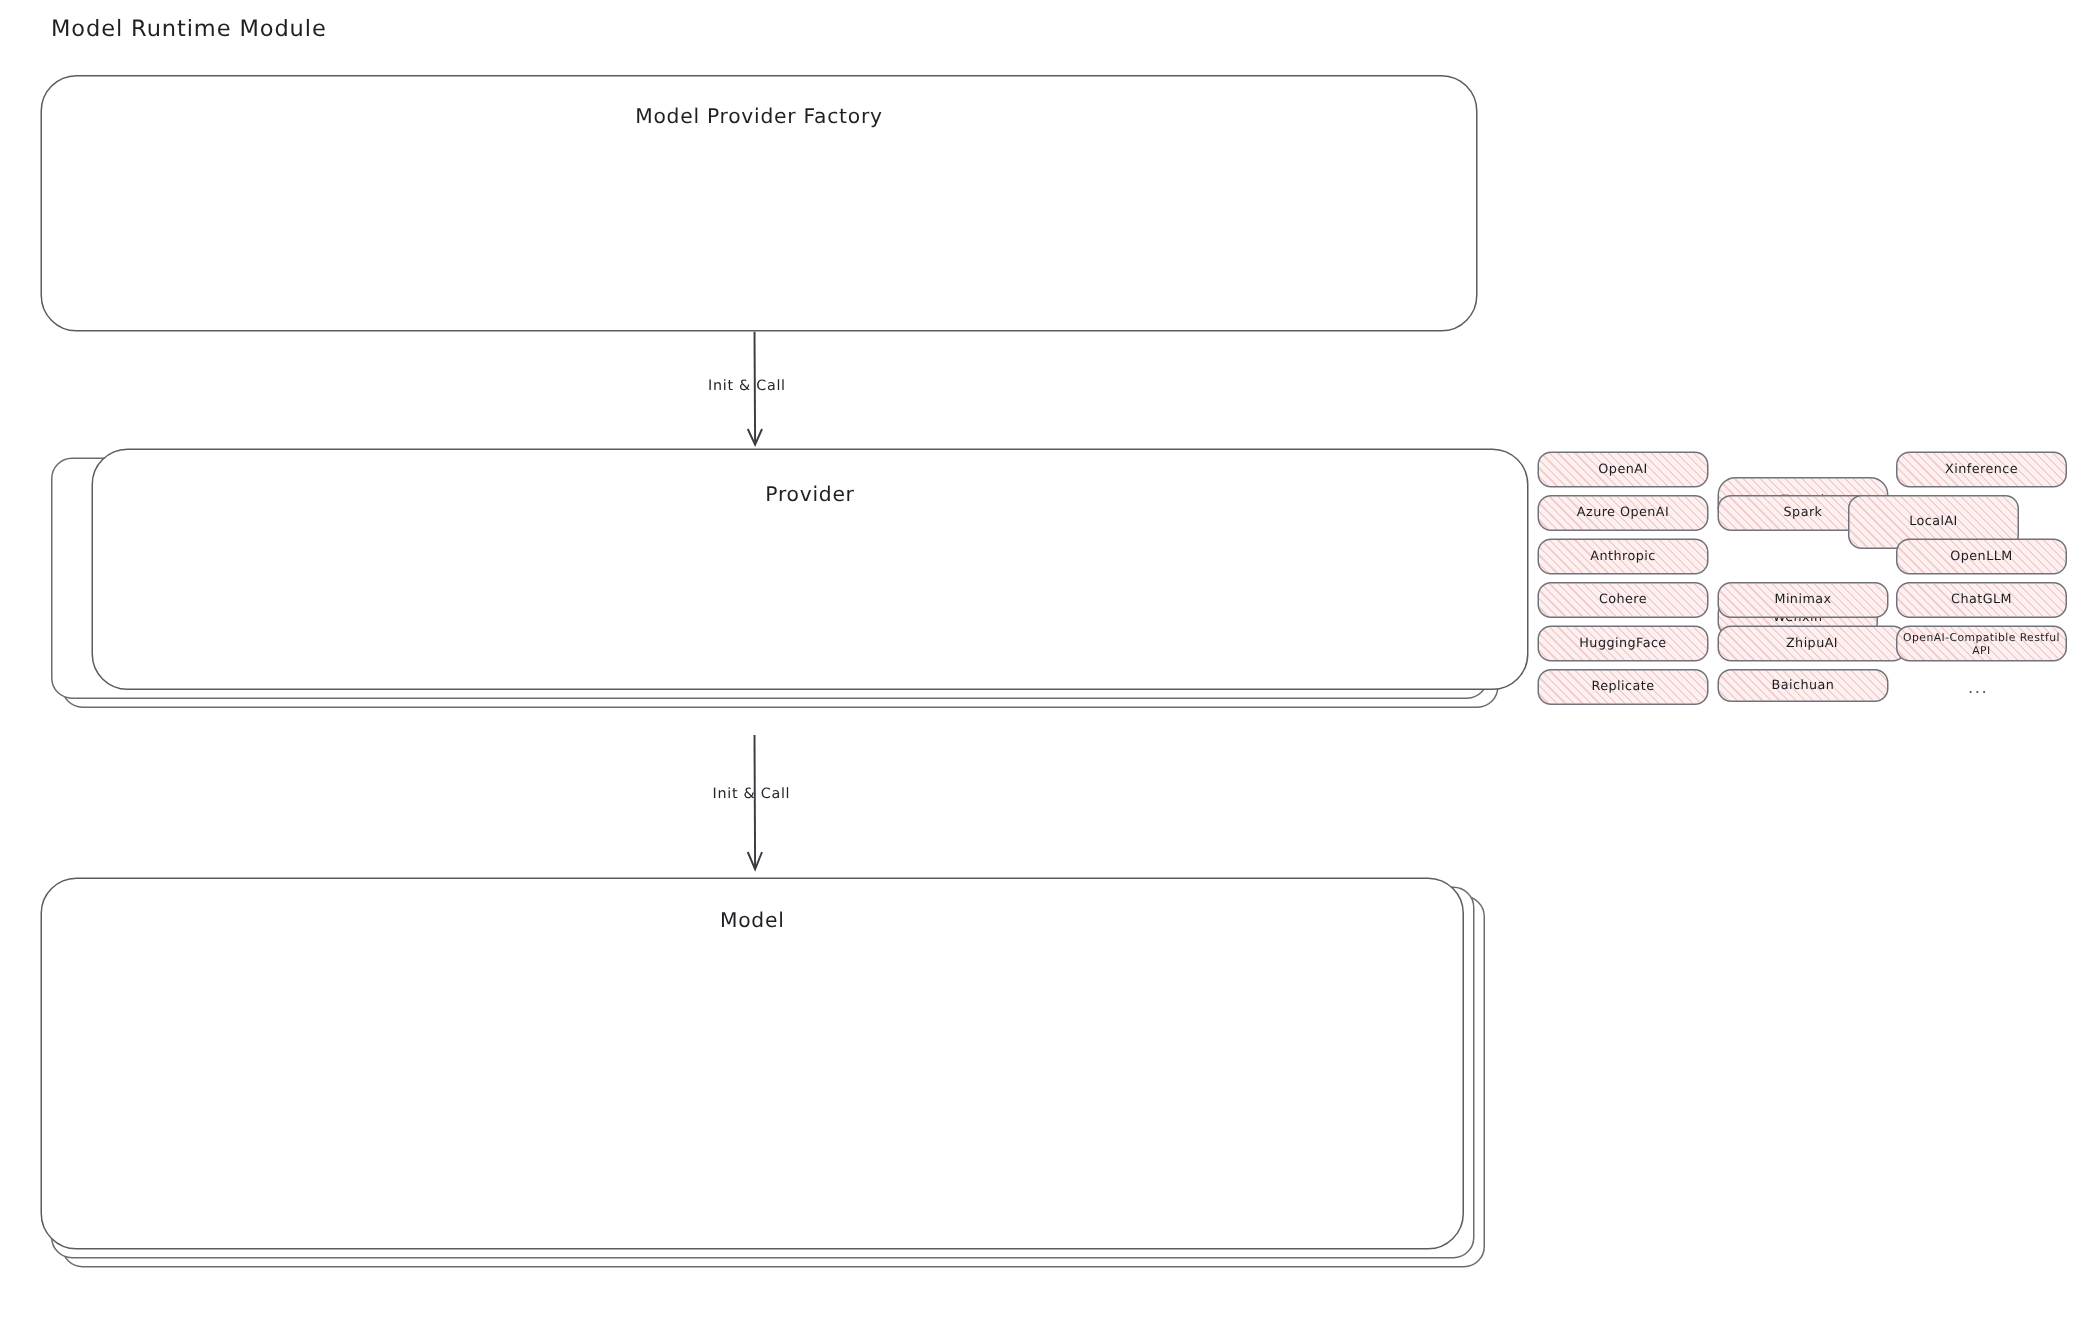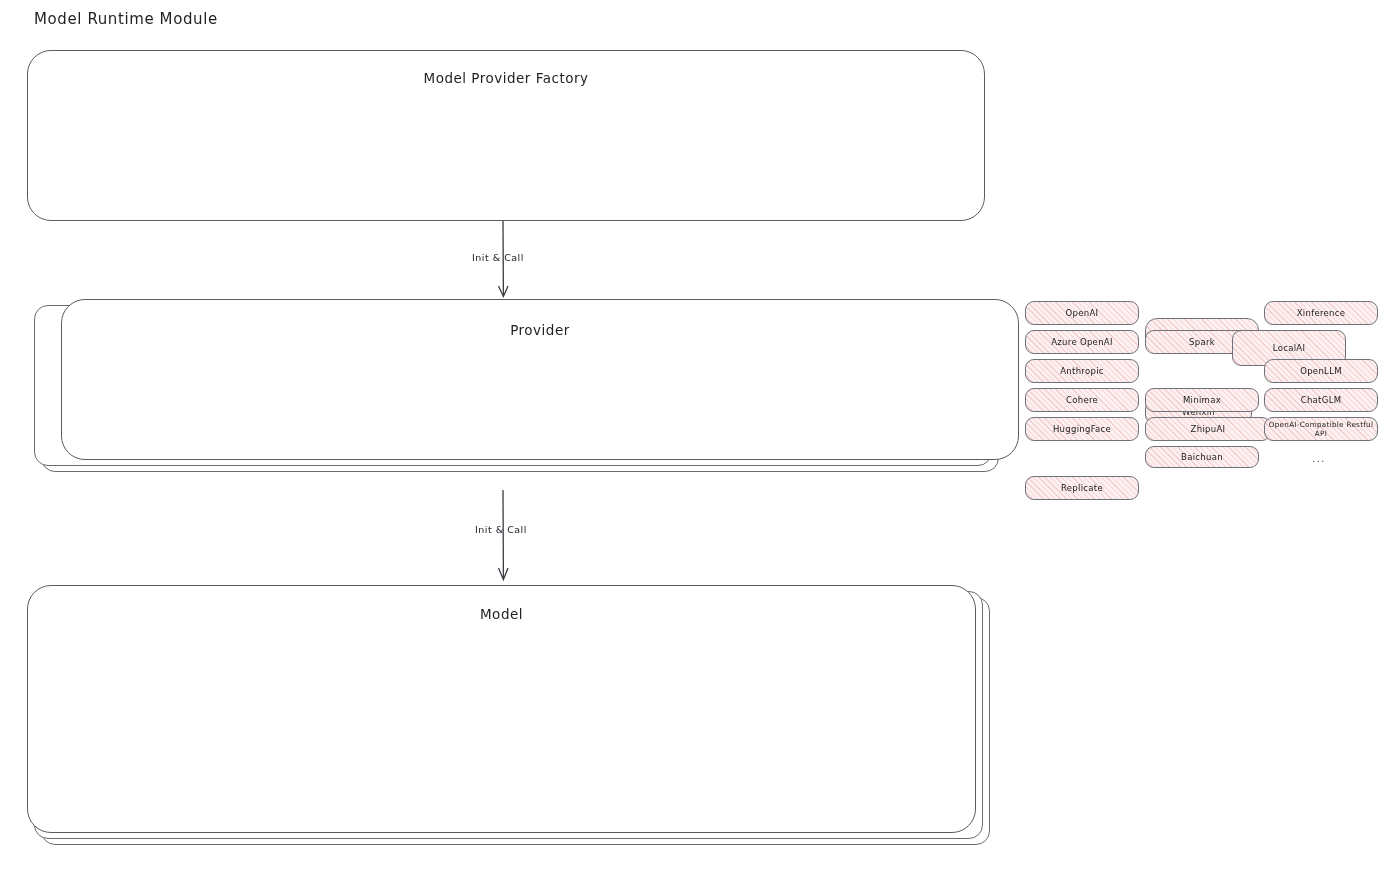--- a/index.html
+++ b/index.html
@@ -220,21 +220,21 @@
   </div>
   <div class="pchip" style="left:1025px; top:359px; width:114px; height:24px;">
     <span>Anthropic</span>
   </div>
   <div class="pchip" style="left:1025px; top:388px; width:114px; height:24px;">
     <span>Cohere</span>
   </div>
   <div class="pchip" style="left:1025px; top:417px; width:114px; height:24px;">
     <span>HuggingFace</span>
   </div>
-  <div class="pchip" style="left:1025px; top:446px; width:114px; height:24px;margin-top:30px;">
+  <div class="pchip" style="left:1025px; top:446px; width:114px; height:24px;">
     <span>Replicate</span>
   </div>
 
   <div class="pchip" style="left:1145px; top:318px; width:114px; height:32px;border-radius:12px;">
     <span>Tongyi</span>
   </div>
   <div class="pchip" style="left:1145px; top:330px; width:114px; height:24px;">
     <span>Spark</span>
   </div>
   <div class="pchip" style="left:1145px; top:359px; width:107px; height:24px;margin-top:41px;">

